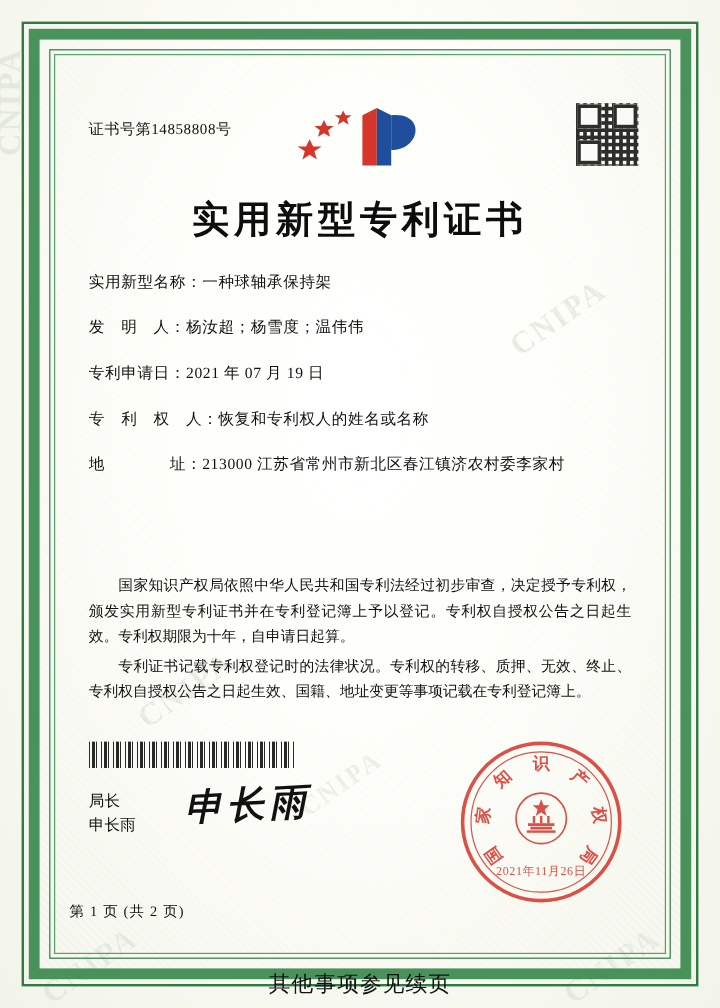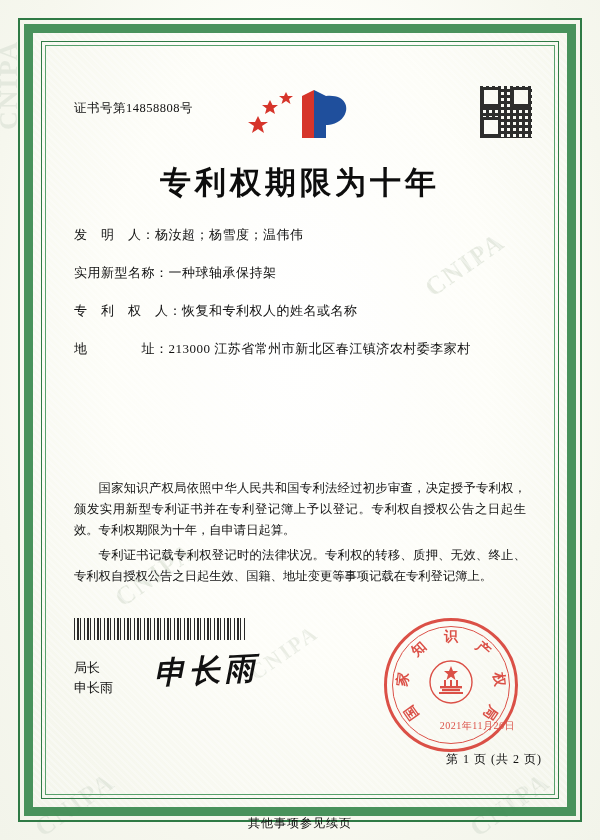--- a/index.html
+++ b/index.html
@@ -237,50 +237,50 @@
     top: 50%;
     font-size: 14px;
     font-weight: bold;
     color: #d6352b;
     font-family: "Liberation Serif", serif;
   }
   .seal-date {
     position: absolute;
     left: 0; right: 0;
     bottom: 16px;
-    text-align: right;
+    text-align: center;
     font-size: 10px;
     color: #d6352b;
     letter-spacing: 0.5px;
   }
   .seal-emblem {
     position: absolute;
     left: 50%;
     top: 48%;
     transform: translate(-50%, -50%);
     width: 48px;
     height: 48px;
   }
 
   .page-num {
     position: absolute;
     left: 0; right: 0;
     bottom: 14px;
-    text-align: right;
+    text-align: left;
     font-size: 12px;
     color: #111;
     letter-spacing: 1px;
   }
 
   .footer-note {
     position: absolute;
     left: 0; right: 0;
     bottom: 8px;
     text-align: center;
-    font-size: 12px;
+    font-size: 18px;
     color: #111;
     letter-spacing: 1px;
   }
 </style>
 </head>
 <body>
 
 <div class="page">
 
   <div class="wm wm-1">CNIPA</div>
@@ -309,30 +309,34 @@
           <polygon points="18,36 21,42 28,42 22,46 24,53 18,49 12,53 14,46 8,42 15,42"></polygon>
           <polygon points="30,20 32.5,25 38,25 33.5,28.5 35,34 30,31 25,34 26.5,28.5 22,25 27.5,25"></polygon>
           <polygon points="46,12 48,16 53,16 49,19 50.5,24 46,21 41.5,24 43,19 39,16 44,16"></polygon>
         </g>
         <polygon points="62,58 62,16 74,10 74,58" fill="#d6352b"></polygon>
         <polygon points="74,58 74,10 86,16 86,58" fill="#1f4f9c"></polygon>
         <path d="M86,16 C104,14 110,26 104,36 C99,44 90,45 86,45 Z" fill="#1f4f9c"></path>
       </svg>
     </div>
 
-    <div class="doc-title">专利权期限为十年</div>
+    <div class="doc-title">实用新型专利证书</div>
 
     <div class="fields">
+      <div class="field-row">
+        <span class="field-label">实用新型名称：</span>
+        <span class="field-value">一种球轴承保持架</span>
+      </div>
       <div class="field-row">
         <span class="field-label">发　明　人：</span>
         <span class="field-value">杨汝超；杨雪度；温伟伟</span>
       </div>
       <div class="field-row">
-        <span class="field-label">实用新型名称：</span>
-        <span class="field-value">一种球轴承保持架</span>
+        <span class="field-label">专利申请日：</span>
+        <span class="field-value">2021 年 07 月 19 日</span>
       </div>
       <div class="field-row">
         <span class="field-label">专　利　权　人：</span>
         <span class="field-value">恢复和专利权人的姓名或名称</span>
       </div>
       <div class="field-row">
         <span class="field-label">地　　　　址：</span>
         <span class="field-value">213000 江苏省常州市新北区春江镇济农村委李家村</span>
       </div>
     </div>

